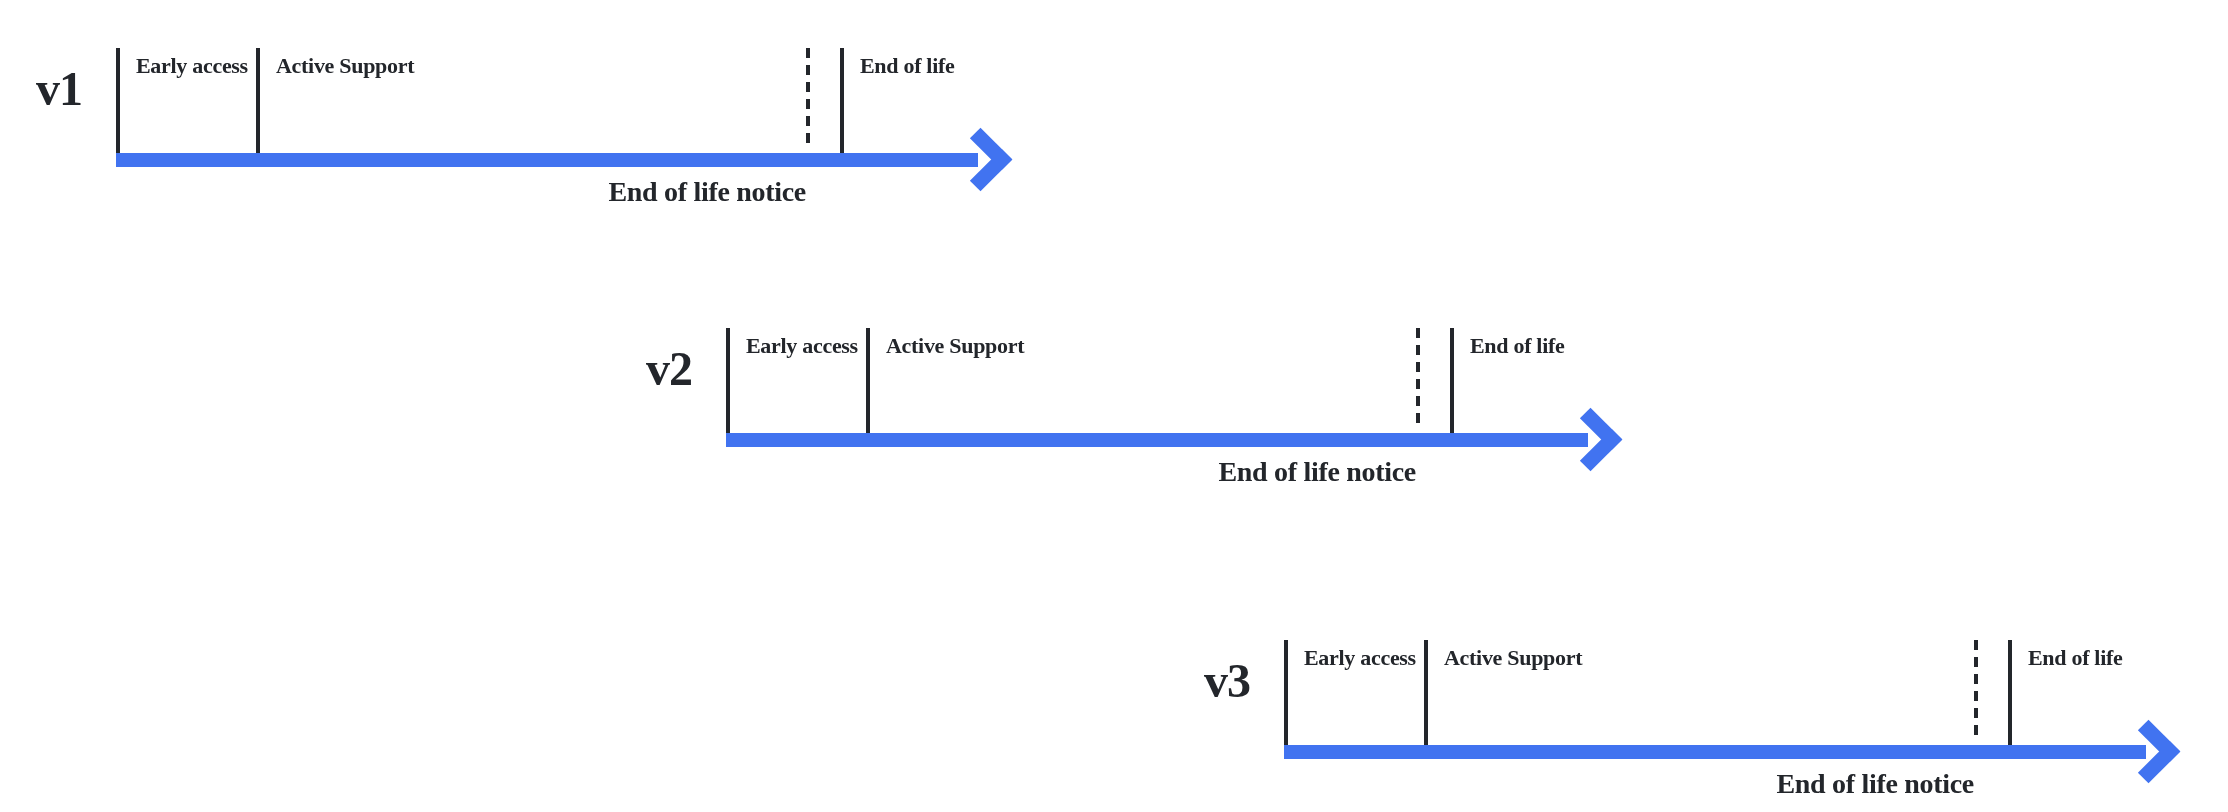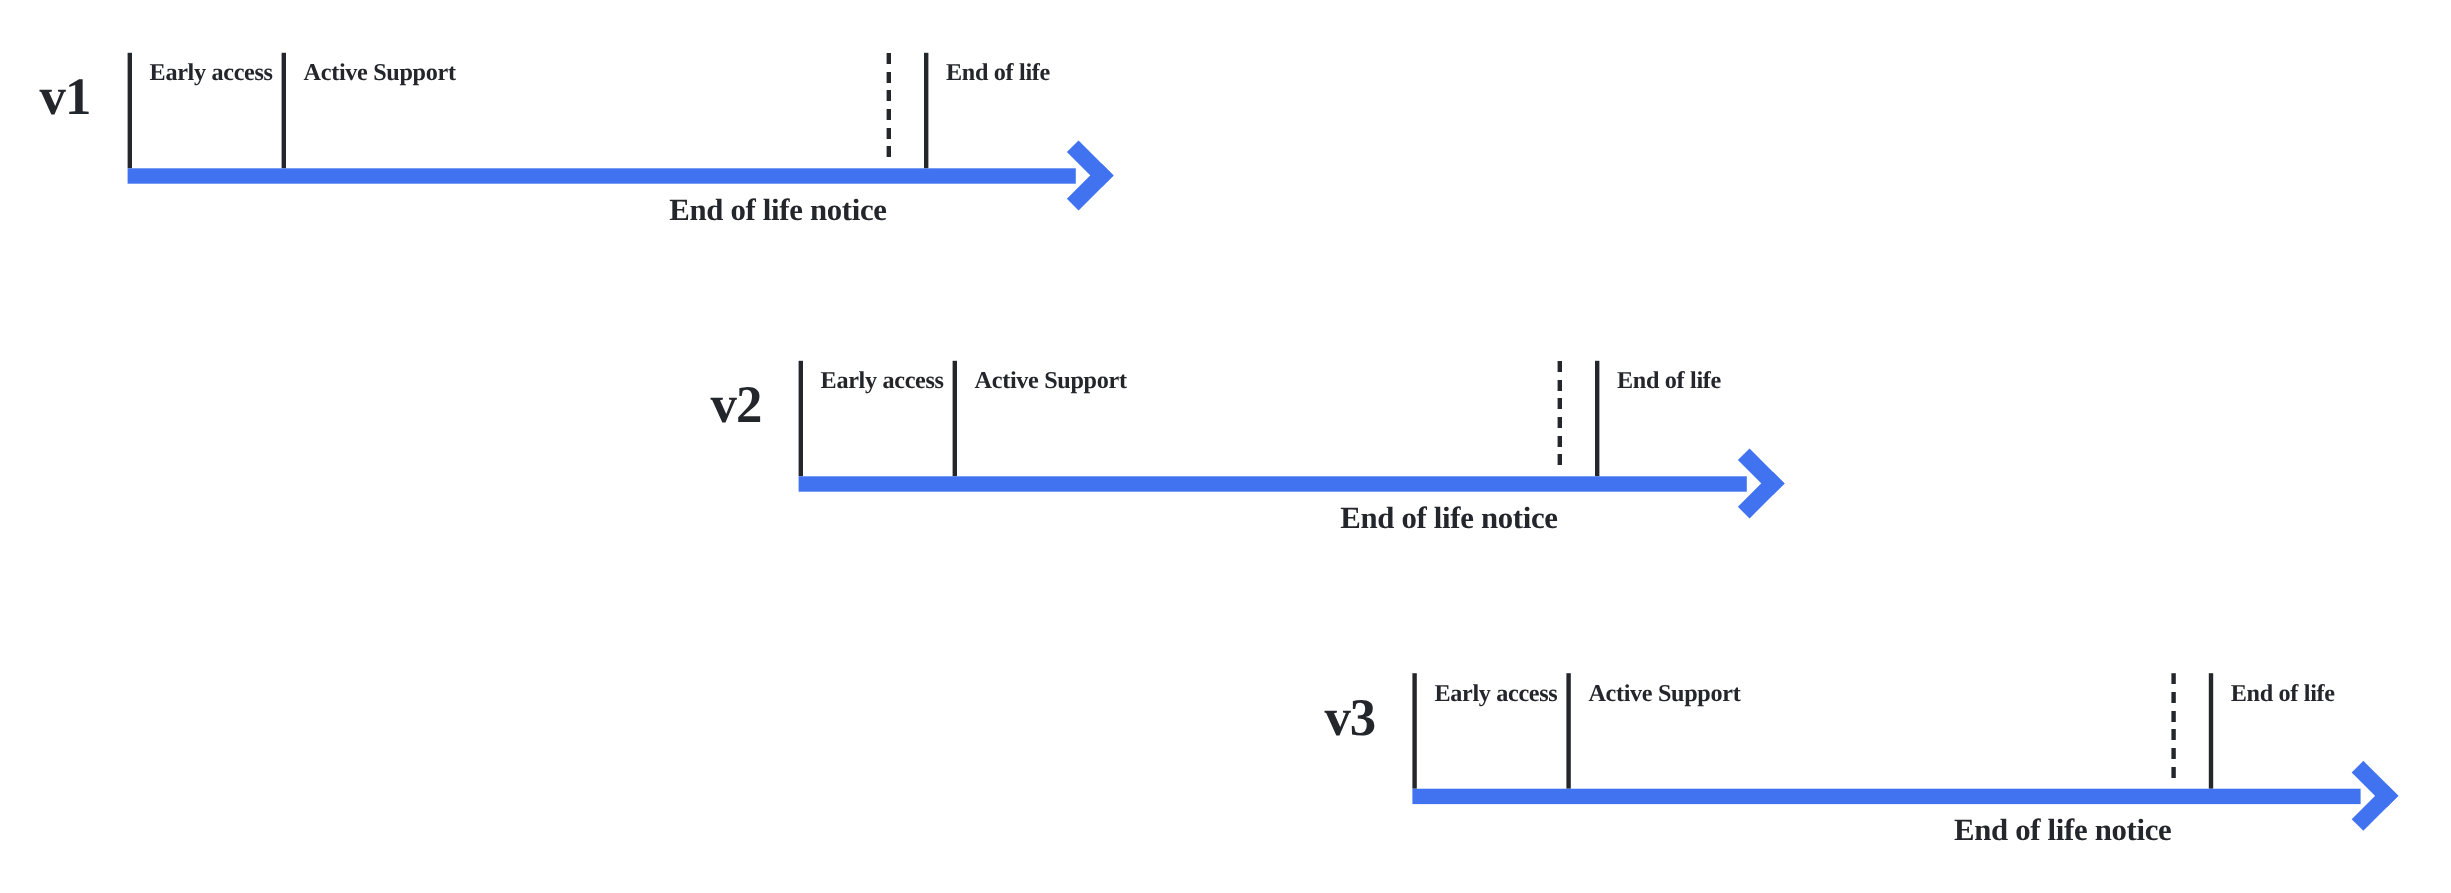--- a/index.html
+++ b/index.html
@@ -97,21 +97,21 @@
     width: 690px;
     text-align: right;
     font-size: 28px;
     font-weight: bold;
     line-height: 38px;
     letter-spacing: -0.3px;
     white-space: nowrap;
   }
   .row-v1 { left: 116px;  top: 48px;  }
   .row-v2 { left: 726px;  top: 328px; }
-  .row-v3 { left: 1284px; top: 612px; }
+  .row-v3 { left: 1284px; top: 640px; }
 </style>
 </head>
 <body>
 
 <div class="canvas">
 
   <div class="timeline-row row-v1">
     <div class="version-label">v1</div>
     <div class="tick t1"></div>
     <div class="phase-label early">Early access</div>

